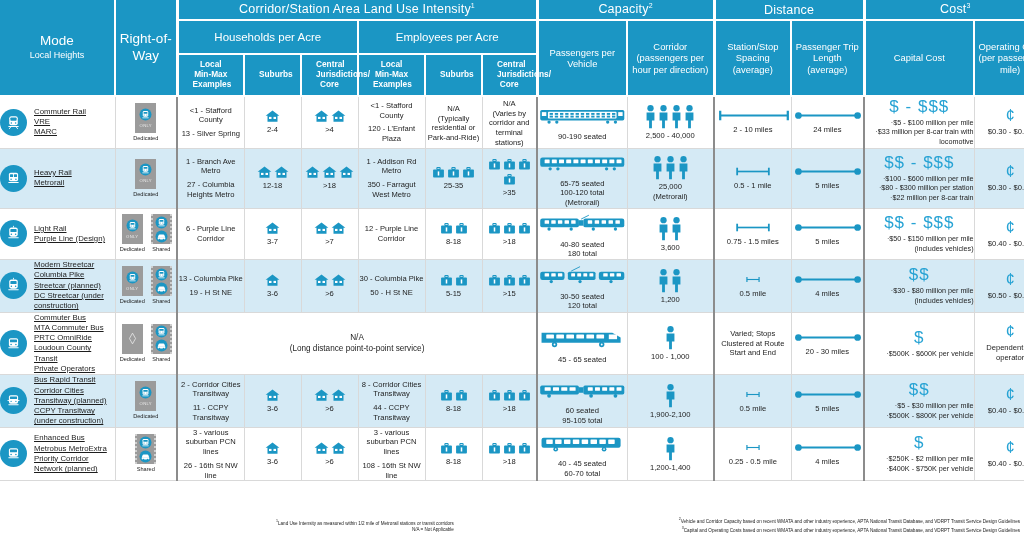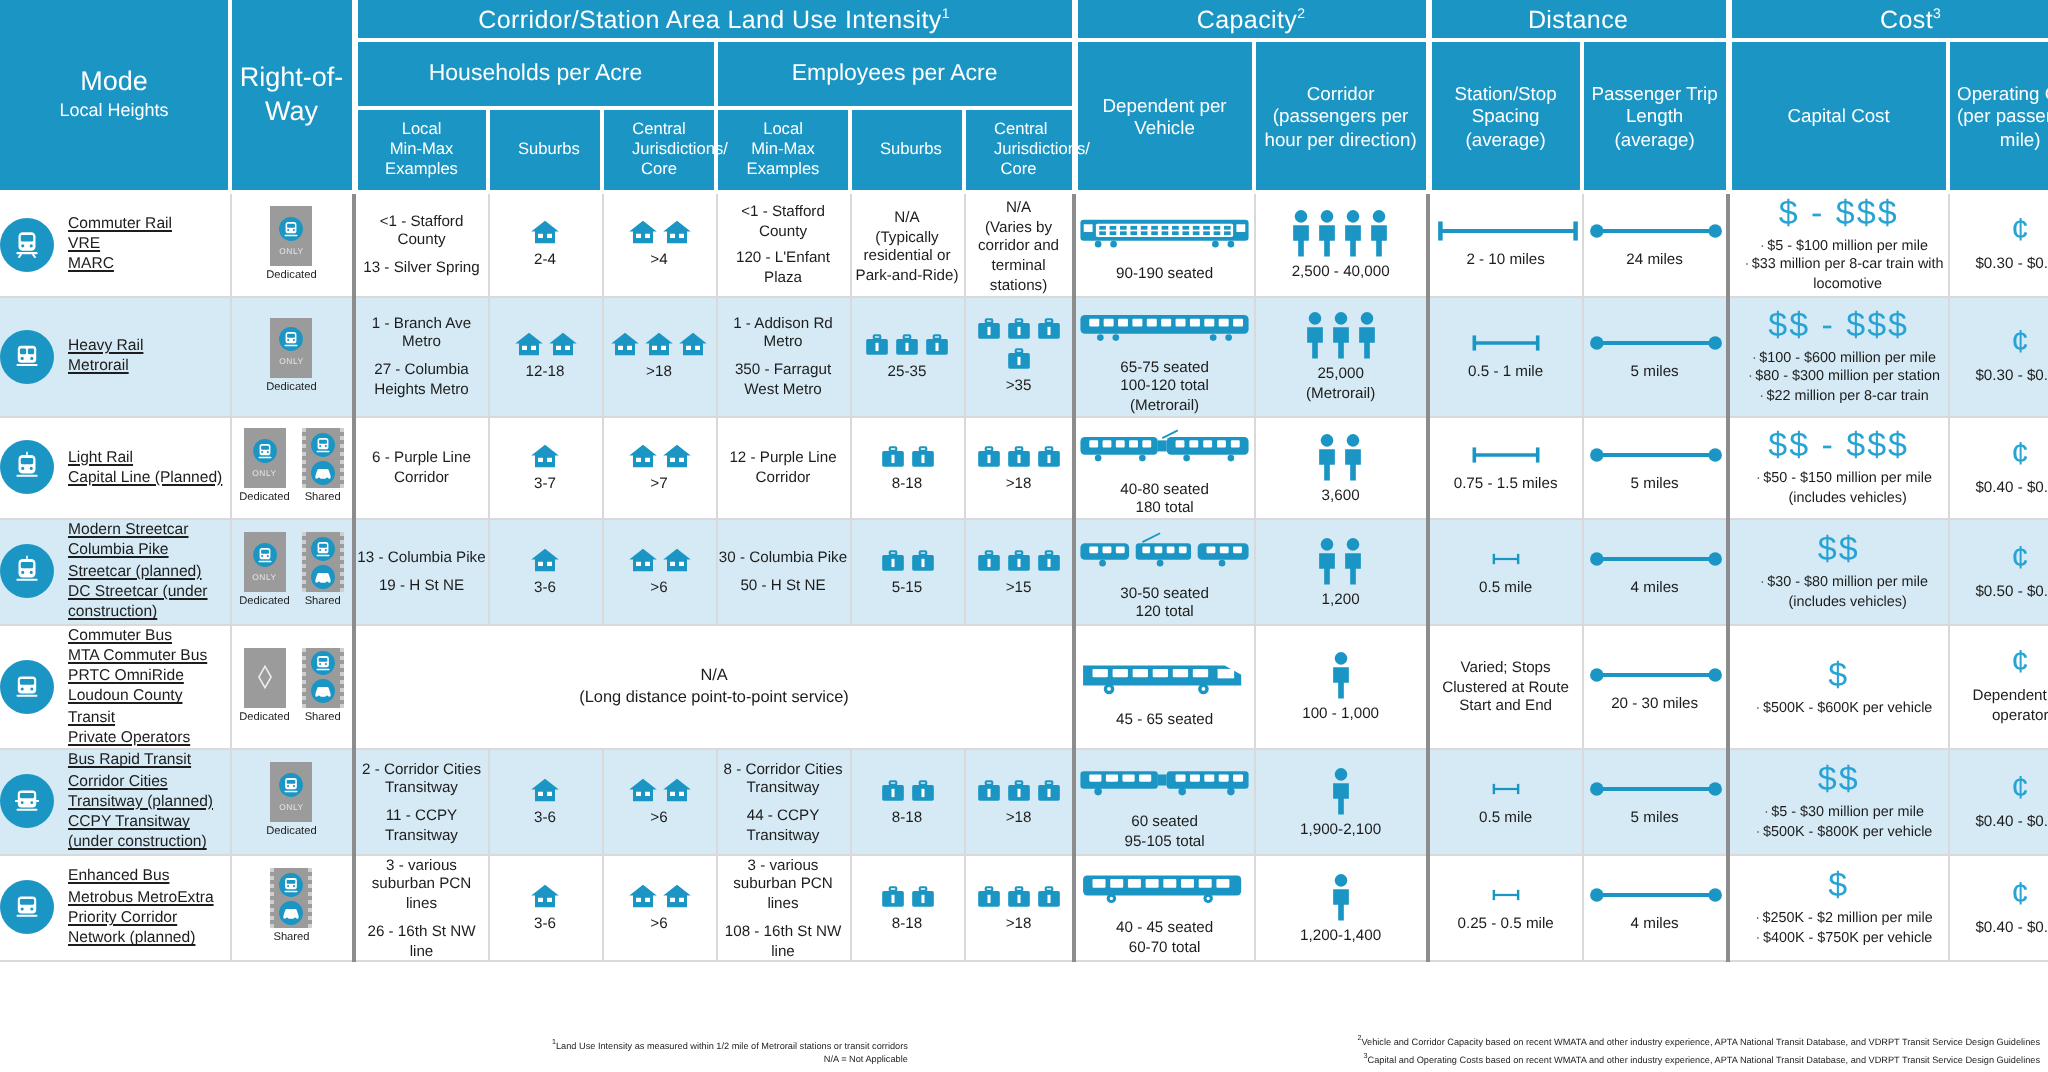--- a/index.html
+++ b/index.html
@@ -23,21 +23,21 @@
   .hd {
     background: #1b96c4;
     color: #ffffff;
     text-align: center;
     font-weight: 400;
     border-right: 2px solid #ffffff;
     border-bottom: 2px solid #ffffff;
   }
   .hd.grp1 { font-size: 12.5px; height: 20px; letter-spacing: .2px; }
   .hd.grp2 { font-size: 11.5px; height: 34px; }
-  .hd.sub  { font-size: 8.3px; line-height: 1.18; height: 42px; padding: 2px 14px; }
+  .hd.sub  { font-size: 8.3px; line-height: 1.18; height: 42px; padding: 2px 14px; font-weight: bold; }
   .hd.tall { font-size: 13.5px; line-height: 1.25; }
   .hd.tall .sm { font-size: 9px; display:block; }
   .hd.cap  { font-size: 9.4px; line-height: 1.2; padding: 2px 1px; }
   .hd sup { font-size: 7px; }
   .thick-l { border-left: 3px solid #ffffff; }
 
   
   .bc {
     border-right: 1px solid #d9d9d9;
     border-bottom: 1px solid #d9d9d9;
@@ -83,21 +83,21 @@
   .val { font-size: 7.6px; }
 
   .veh { display:flex; align-items:center; justify-content:center; margin-bottom:2px; }
 
   
   .dist-bar { margin: 0 auto 3px; display:block; }
 
   
   .dollars { color:#27a3d4; font-size:17px; letter-spacing:1px; line-height:1; margin-bottom:3px; font-weight:400;}
   .cents { color:#27a3d4; font-size:16px; line-height:1; margin-bottom:3px; }
-  .bullets { text-align:center; padding-left:6px; font-size:7.2px; line-height:1.35; }
+  .bullets { text-align:right; padding-left:6px; font-size:7.2px; line-height:1.35; }
   .bullets li { margin:0; }
   ul.bullets { margin:0; padding-left:9px; list-style: none; }
   ul.bullets li::before { content:"·"; display:inline-block; width:5px; margin-left:-5px; color:#555; }
 
   .na-merged { font-size: 8.2px; line-height:1.45; }
 
   
   .foot { position:absolute; bottom:2px; font-size:4.6px; color:#222; line-height:1.5; }
   .foot-l { left: 276px; text-align:left; }
   .foot-l .na { display:block; text-align:right; }
@@ -144,21 +144,21 @@
         <td class="hd grp1 thick-l" colspan="2">
           <span>Distance</span>
         </td>
         <td class="hd grp1 thick-l" colspan="2">
           <span>Cost</span><sup>3</sup>
         </td>
       </tr>
       <tr>
         <td class="hd grp2 thick-l" colspan="3">Households per Acre</td>
         <td class="hd grp2" colspan="3">Employees per Acre</td>
-        <td class="hd cap thick-l" rowspan="2">Dependent per Vehicle</td>
+        <td class="hd cap thick-l" rowspan="2">Passengers per Vehicle</td>
         <td class="hd cap" rowspan="2">Corridor (passengers per hour per direction)</td>
         <td class="hd cap thick-l" rowspan="2">Station/Stop Spacing (average)</td>
         <td class="hd cap" rowspan="2">Passenger Trip Length (average)</td>
         <td class="hd cap thick-l" rowspan="2">Capital Cost</td>
         <td class="hd cap" rowspan="2">Operating Cost (per passenger mile)</td>
       </tr>
       <tr>
         <td class="hd sub thick-l">
             <div>Local</div>
             <div>Min-Max</div>
@@ -609,21 +609,21 @@
                   <rect x="6" y="3.5" width="12" height="13" rx="3" fill="#ffffff"></rect>
                   <rect x="7.6" y="5.6" width="8.8" height="4.4" rx="1" fill="#1b96c4"></rect>
                   <circle cx="9" cy="13" r="1.1" fill="#1b96c4"></circle>
                   <circle cx="15" cy="13" r="1.1" fill="#1b96c4"></circle>
                   <rect x="4.5" y="17.4" width="15" height="1.4" rx=".7" fill="#ffffff"></rect>
                   <path d="M12 3.5 V1.2" stroke="#ffffff" stroke-width="1.2"></path>
                 </svg>
               </span>
               <span class="mode-label">
                 <div>Light Rail</div>
-                <div>Capital Line (Planned)</div>
+                <div>Purple Line (Design)</div>
               </span>
             </div>
           </td>
           <td class="bc">
             <div class="row-wrap">
               <span class="row-item">
                 <span class="row-chip">
                   <svg viewBox="0 0 24 24" width="13" height="13">
                     <circle cx="12" cy="12" r="11" fill="#1b96c4"></circle>
                     <rect x="7" y="5.5" width="10" height="10.5" rx="2.4" fill="#ffffff"></rect>

